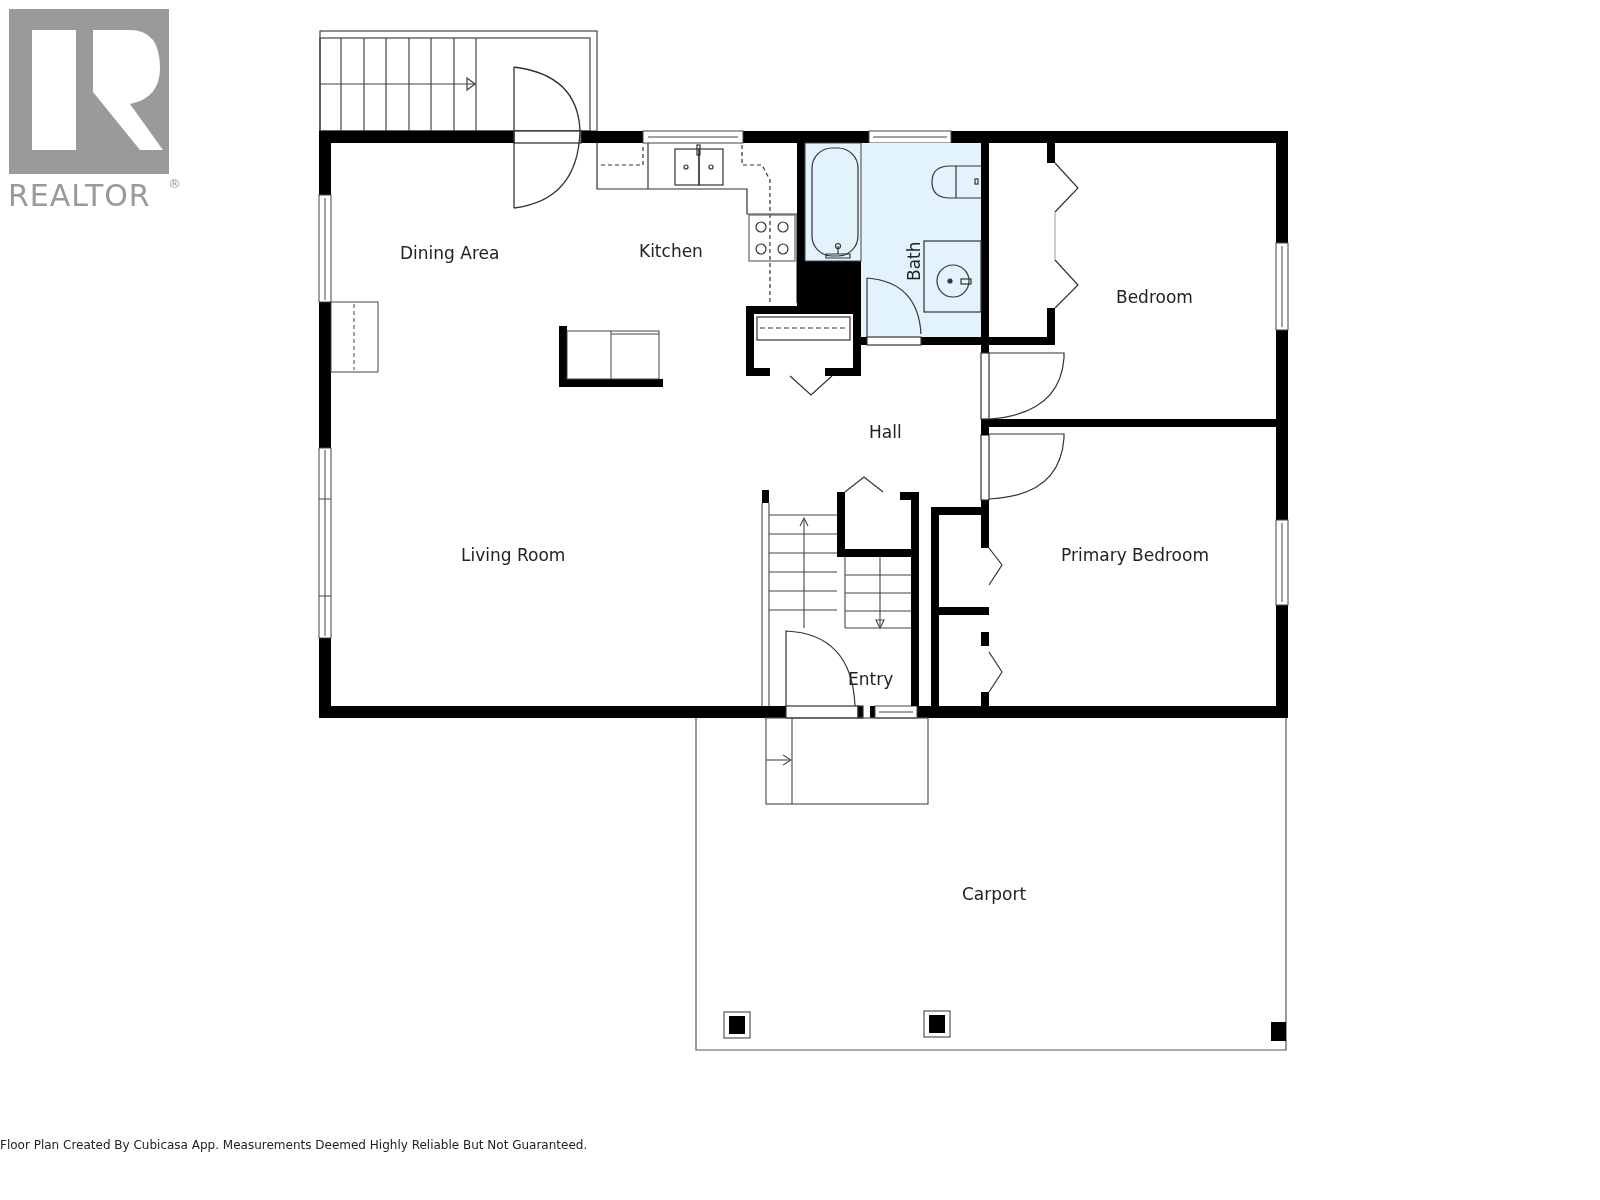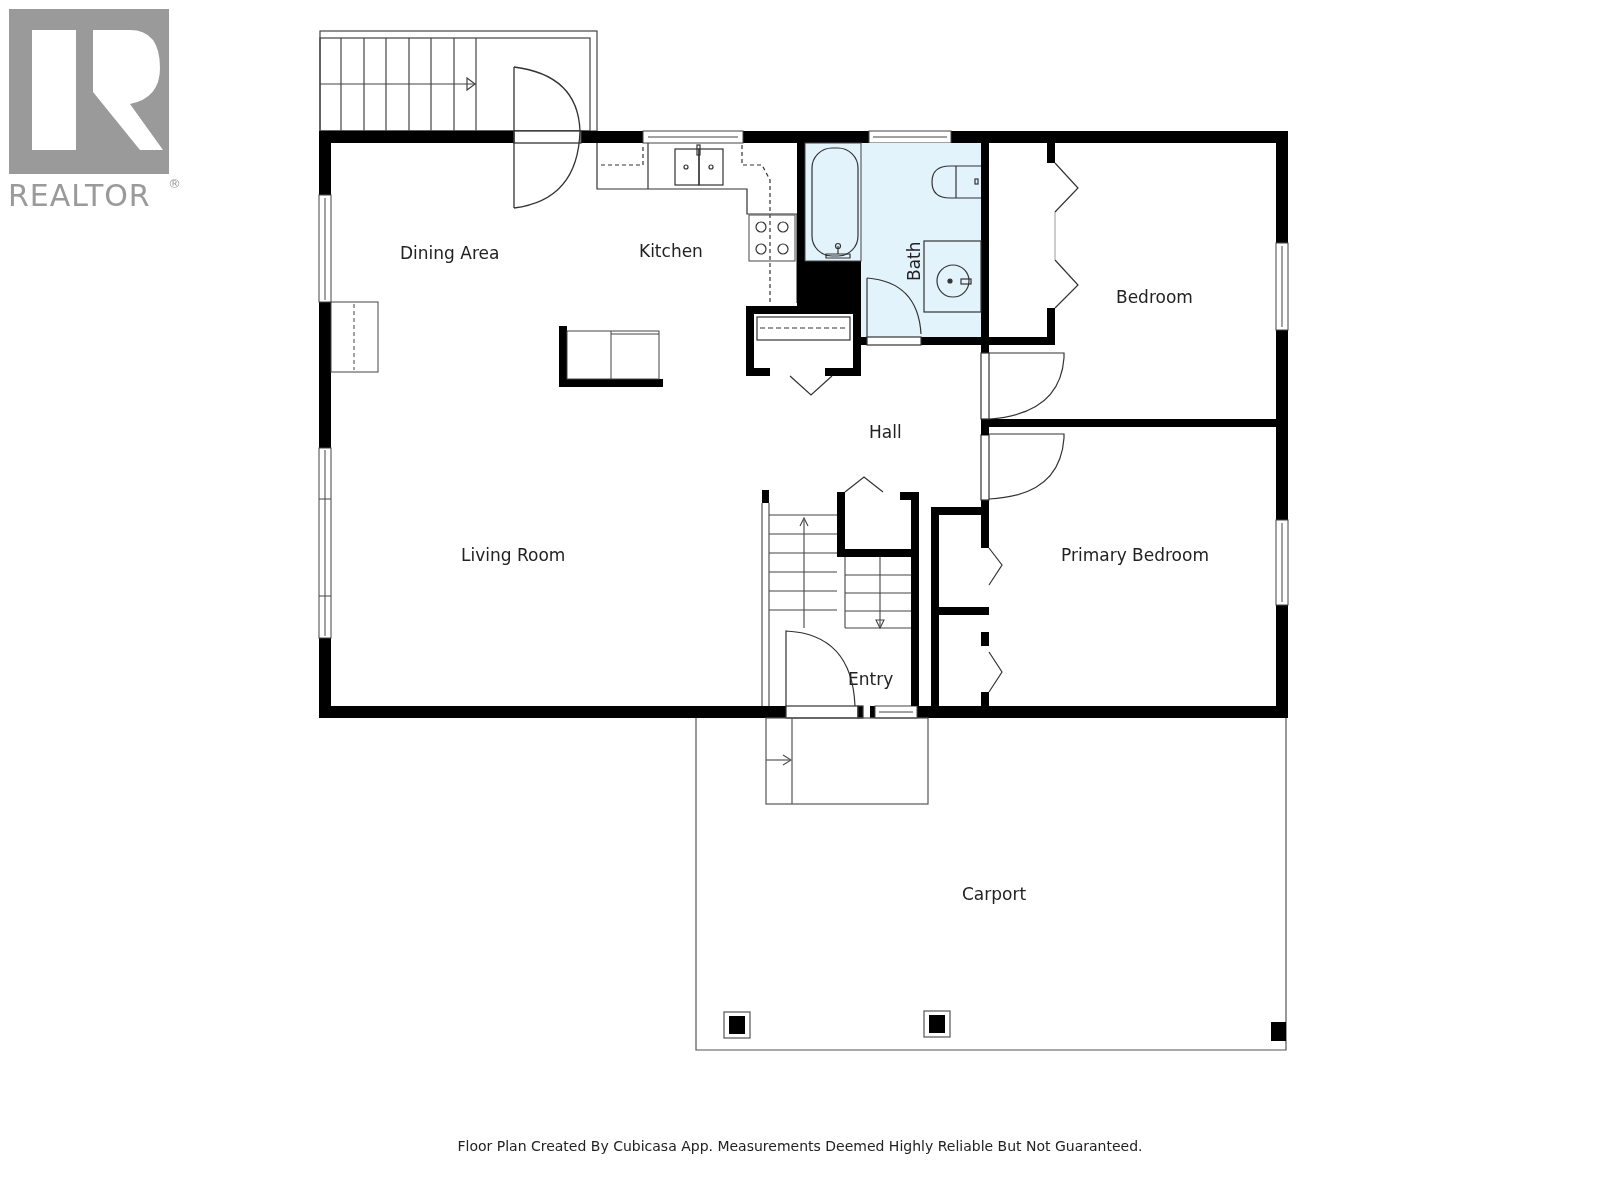--- a/index.html
+++ b/index.html
@@ -1,20 +1,20 @@
 <!DOCTYPE html>
 <html><head>
 <meta charset="utf-8">
 <style>
   html, body { margin:0; padding:0; background:#ffffff; }
   body { width:1600px; height:1200px; position:relative; overflow:hidden; font-family:"DejaVu Sans", sans-serif; }
   #plan { position:absolute; left:0; top:0; }
   .room-label { font-family:"DejaVu Sans", sans-serif; font-size:17px; fill:#222; }
   .logo-text { font-family:"DejaVu Sans", sans-serif; font-size:30px; fill:#9a9a9a; letter-spacing:1px; }
-  .footer { position:absolute; left:0; width:1600px; top:1138px; text-align:center; font-size:14px; color:#222; font-family:"DejaVu Sans", sans-serif; }
+  .footer { position:absolute; left:0; width:1600px; top:1138px; font-size:12px; color:#222; font-family:"DejaVu Sans", sans-serif; }
 </style>
 </head>
 <body>
 
 <svg id="plan" width="1600" height="1200" viewBox="0 0 1600 1200" xmlns="http://www.w3.org/2000/svg">
 
   <g>
     <rect x="9" y="9" width="160" height="165" fill="#9a9a9a"></rect>
     <rect x="32" y="30" width="44" height="120" fill="#fff"></rect>
     <path d="M93 30 H130 Q160 30 160 68 Q160 98 130 104 L163 150 H93 Z" fill="#fff"></path>

